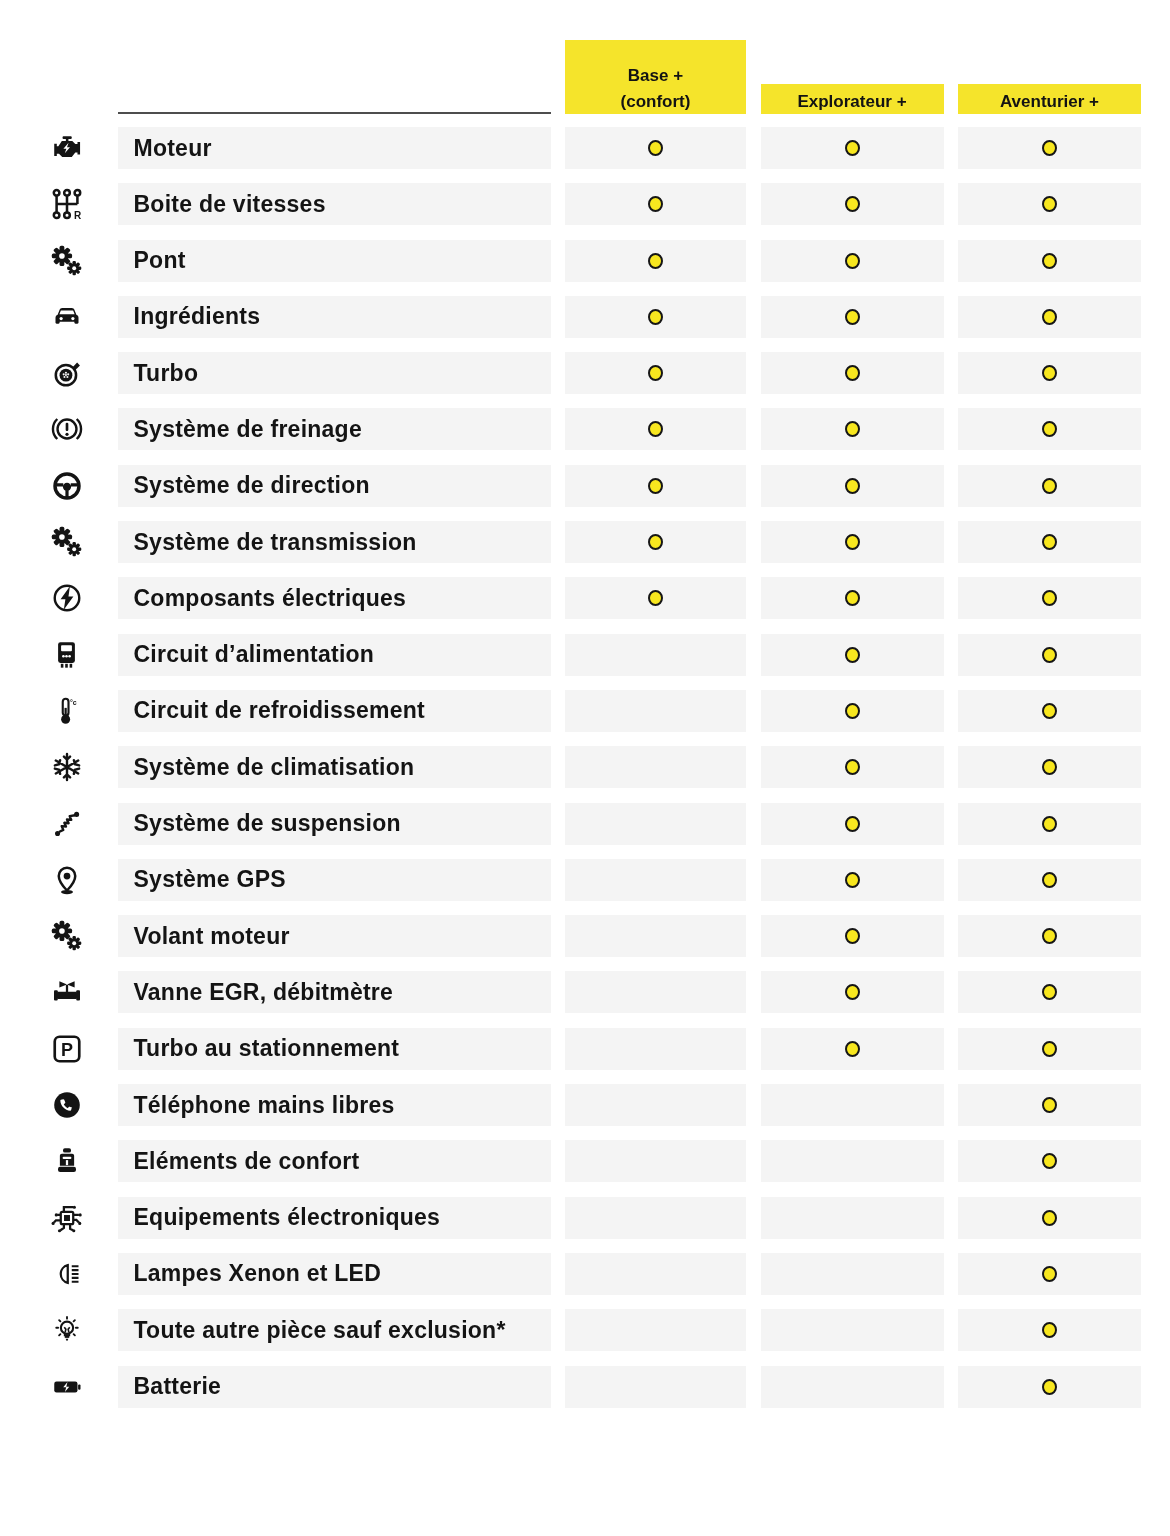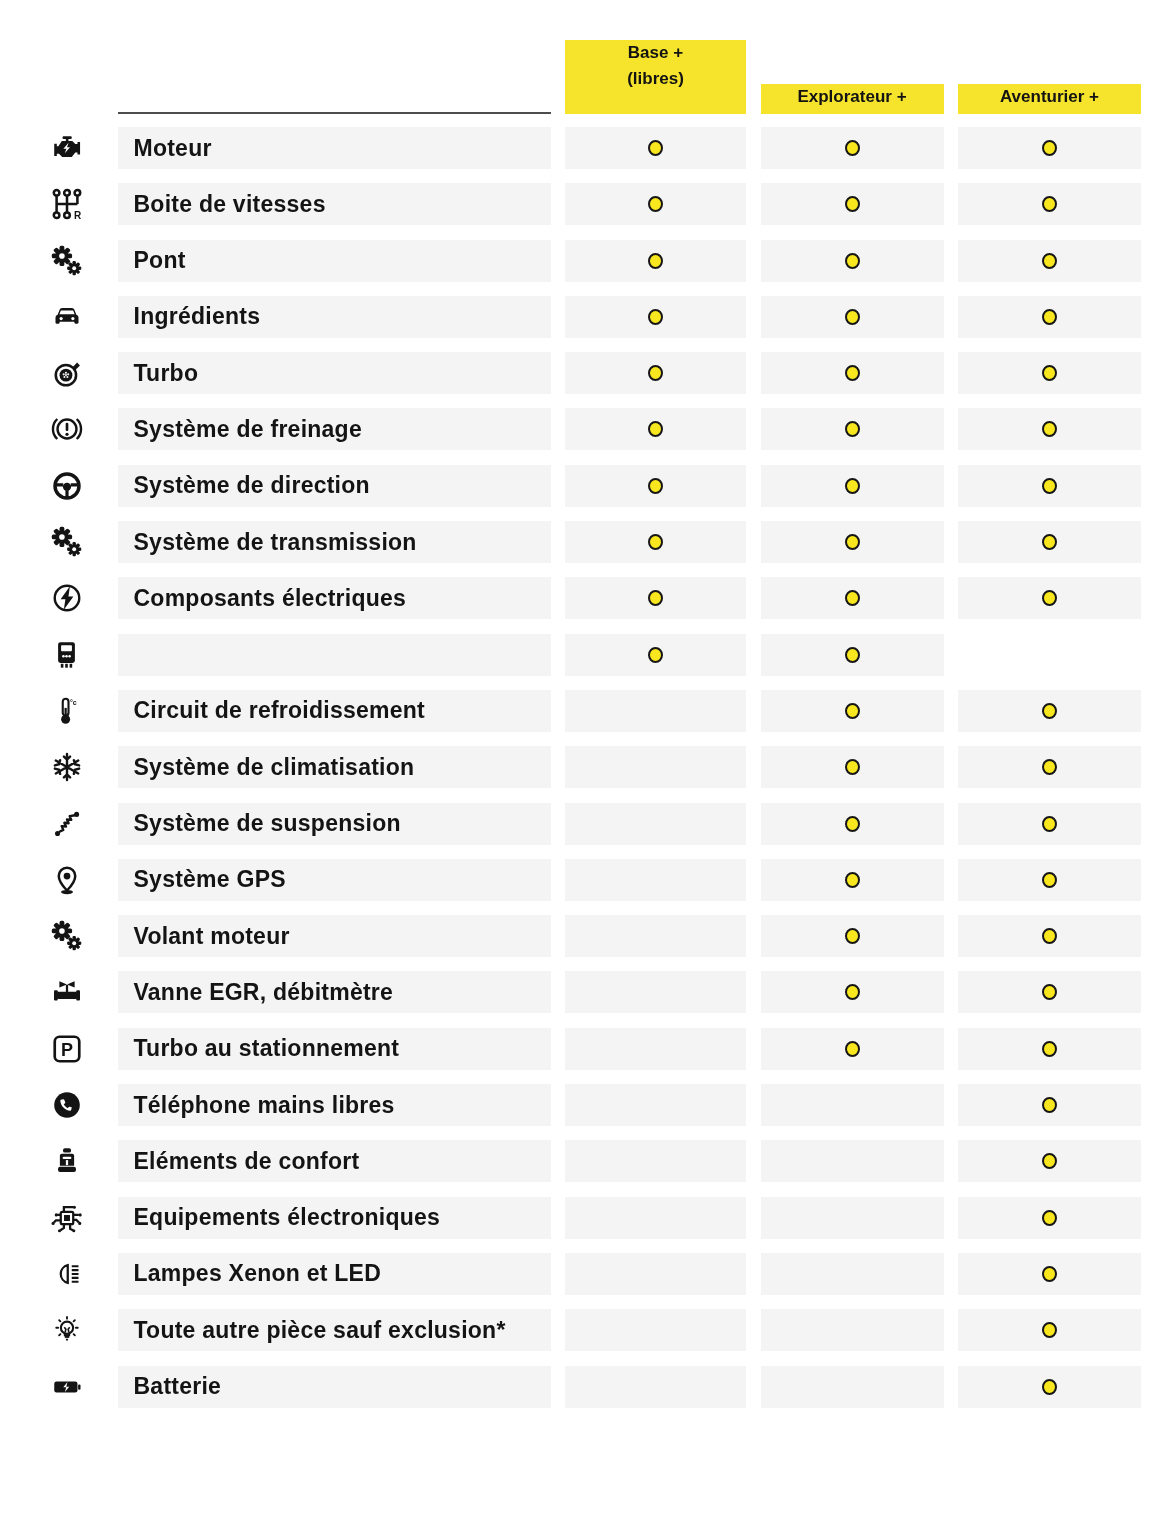--- a/index.html
+++ b/index.html
@@ -4,21 +4,21 @@
 <style>
   html,body{margin:0;padding:0;background:#ffffff;}
   body{width:1170px;height:1536px;font-family:"Liberation Sans","DejaVu Sans",sans-serif;color:#161616;}
   .page{position:relative;width:1170px;height:1536px;overflow:hidden;}
 
   .grid-row{display:grid;grid-template-columns:103px 433px 181px 183px 183px;column-gap:14.5px;}
 
   
   .header-row{align-items:end;height:114px;margin-bottom:13px;}
   .label-head{border-bottom:2px solid #4d4d4d;height:100%;}
-  .plan-box{background:var(--yellow,#F5E42B);display:flex;flex-direction:column;align-items:center;justify-content:flex-start;
+  .plan-box{background:var(--yellow,#F5E42B);display:flex;flex-direction:column;align-items:center;justify-content:flex-end;
             text-align:center;font-weight:bold;font-size:17px;line-height:1.5;color:#131313;}
   .plan-box.tall{height:74px;}
   .plan-box.short{height:30px;}
 
   
   .feature-row{height:42px;margin-bottom:14.3px;}
   .icon-cell{display:flex;align-items:center;justify-content:center;padding-left:30px;}
   .icon-cell svg{display:block;}
   .label-cell{background:#F4F4F4;display:flex;align-items:center;padding-left:16px;
               font-weight:bold;font-size:23px;letter-spacing:.25px;color:#141414;}
@@ -28,21 +28,21 @@
 </head>
 <body>
 
 <div class="page">
 
   <div class="grid-row header-row">
     <div></div>
     <div class="label-head"></div>
     <div class="plan-box tall">
       <span>Base +</span>
-      <span>(libres)</span>
+      <span>(confort)</span>
     </div>
     <div class="plan-box short">
       <span>Explorateur +</span>
     </div>
     <div class="plan-box short">
       <span>Aventurier +</span>
     </div>
   </div>
 
   <div id="rows">
@@ -290,20 +290,21 @@
                 <circle cx="9.6" cy="13.4" r="1"></circle>
                 <circle cx="12" cy="13.4" r="1"></circle>
                 <circle cx="14.4" cy="13.4" r="1"></circle>
               </g>
               <rect x="7.6" y="19.2" width="2" height="3"></rect>
               <rect x="11" y="19.2" width="2" height="3"></rect>
               <rect x="14.4" y="19.2" width="2" height="3"></rect>
             </svg>
           </span>
         </div>
+      <div class="label-cell">Circuit d’alimentation</div>
       <div class="plan-cell"></div>
       <div class="plan-cell">
           <span class="dot" style="background: rgb(248, 231, 31); border-color: rgb(22, 22, 22);"></span>
         </div>
       <div class="plan-cell">
           <span class="dot" style="background: rgb(248, 231, 31); border-color: rgb(22, 22, 22);"></span>
         </div>
     </div>
       <div class="grid-row feature-row">
       <div class="icon-cell">

